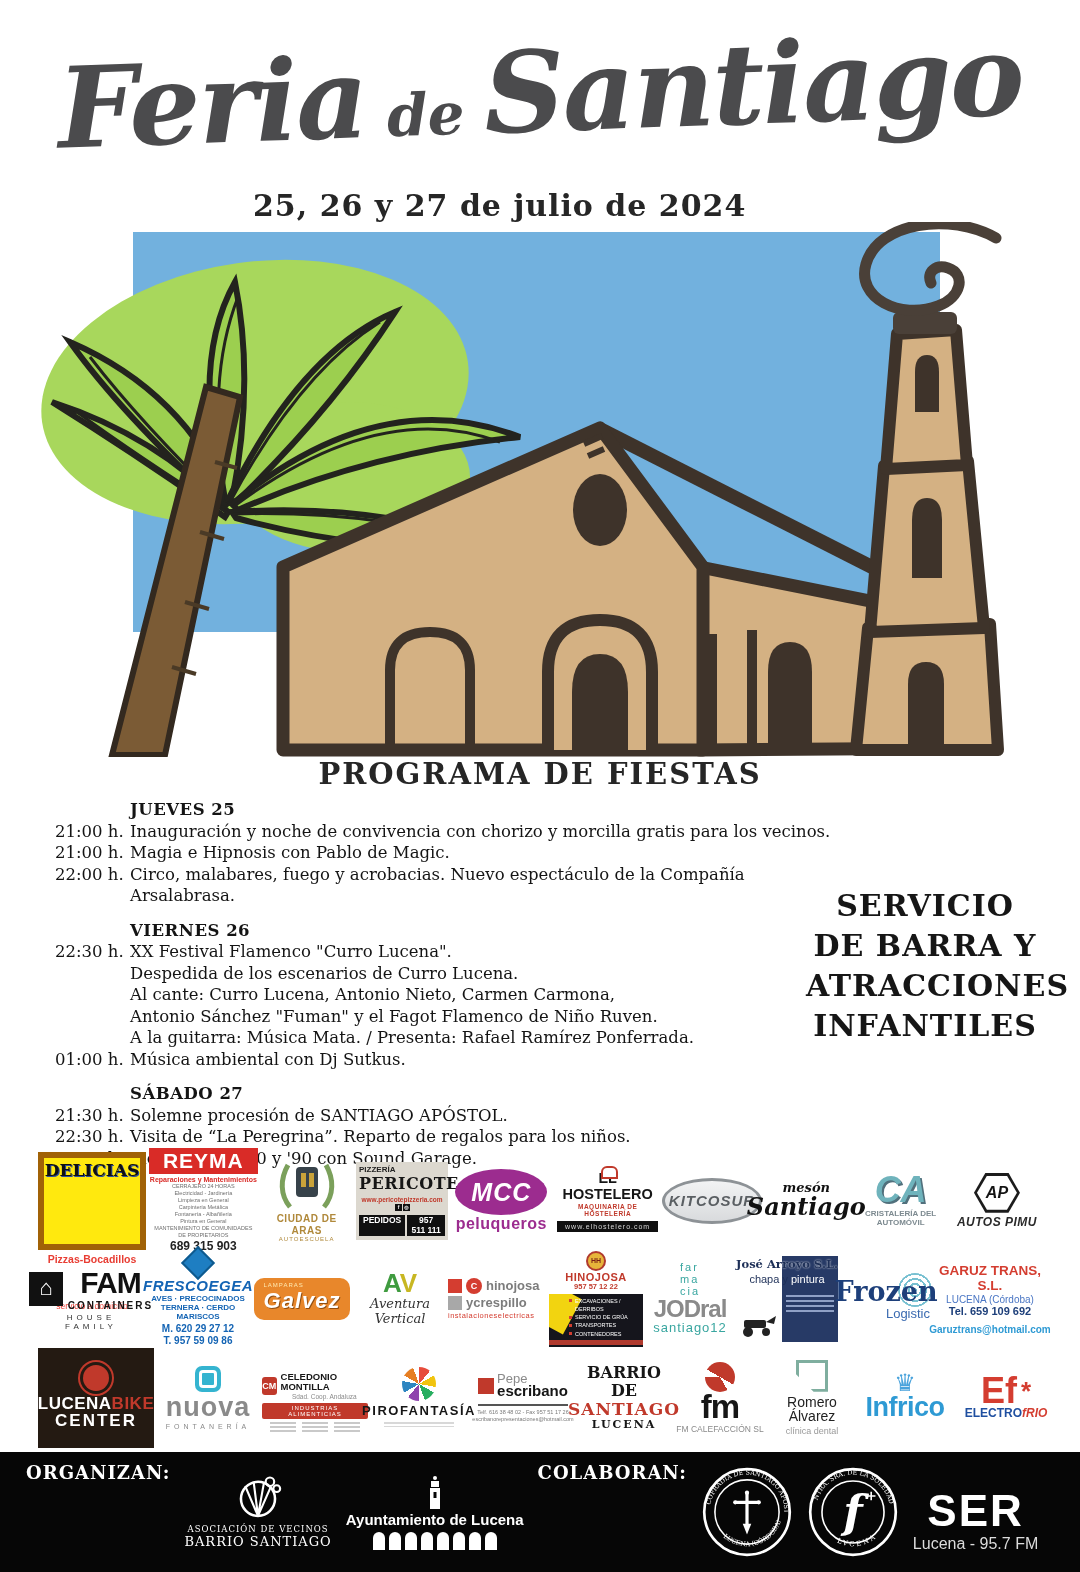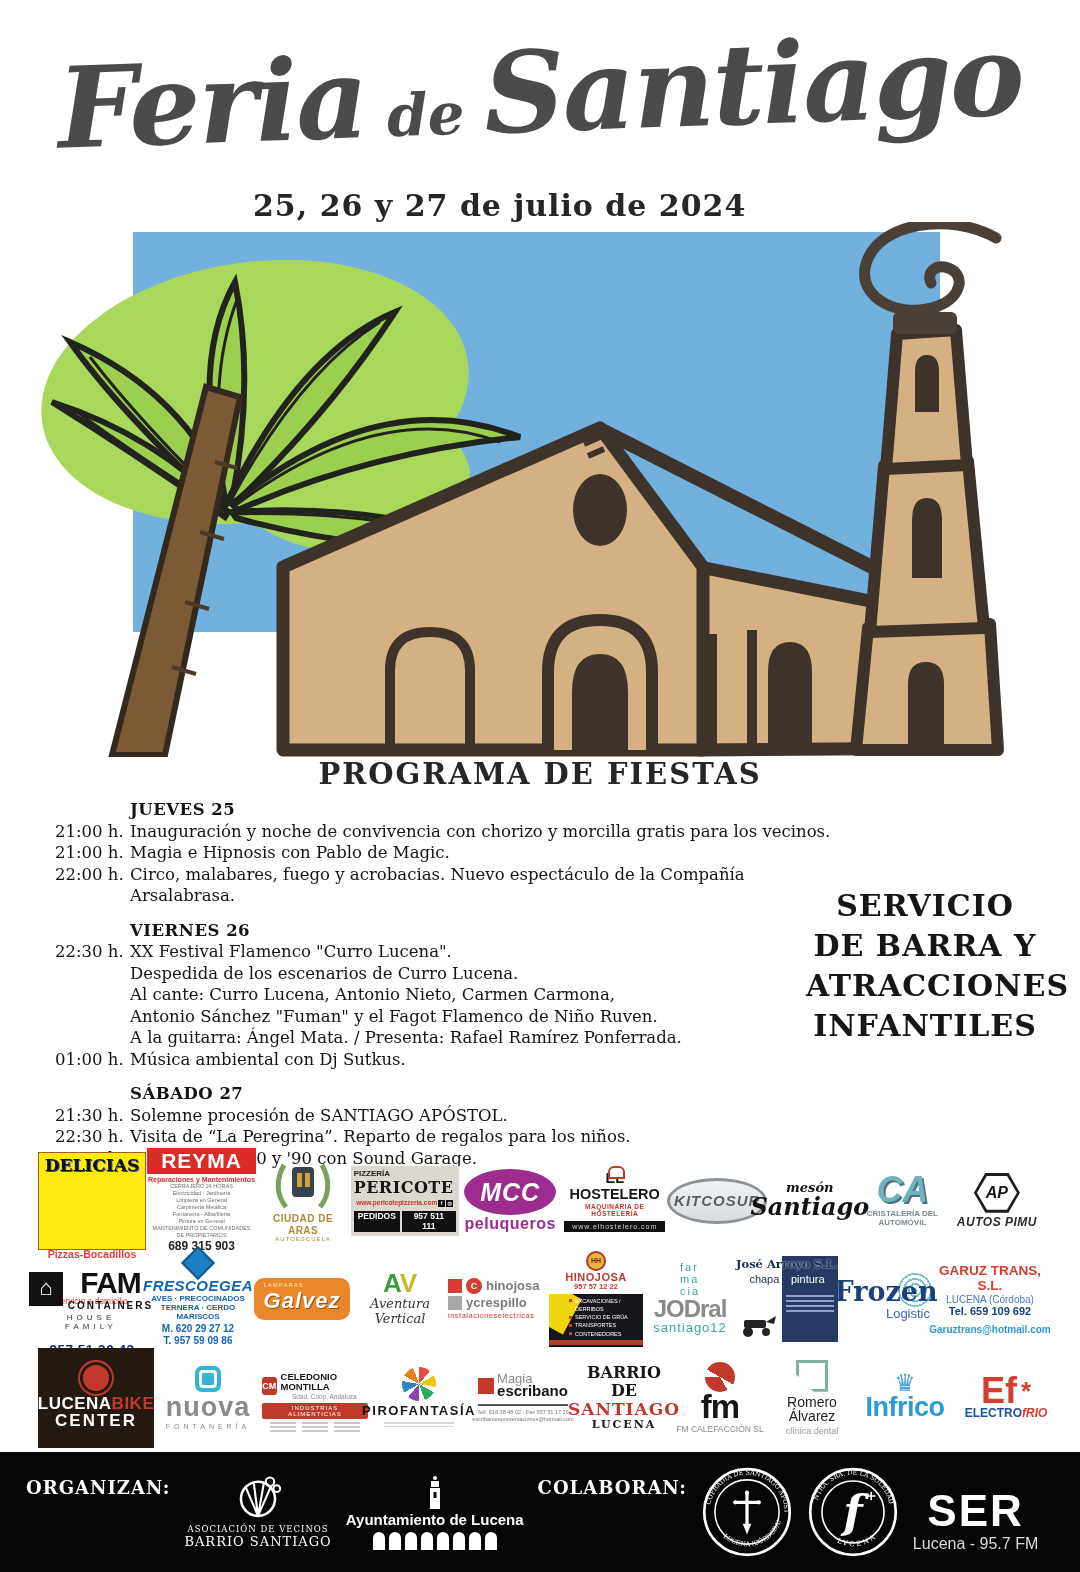--- a/index.html
+++ b/index.html
@@ -37,38 +37,38 @@
   
   .sp-row{position:absolute;left:38px;width:1004px;display:flex;justify-content:space-between;
           align-items:center;}
   .sp-row1{top:1150px;height:102px;}
   .sp-row2{top:1256px;height:86px;}
   .sp-row3{top:1346px;height:104px;}
   .card{flex:none;display:flex;flex-direction:column;align-items:center;justify-content:center;
         text-align:center;line-height:1.12;}
 
   
-  .delicias{width:108px;height:98px;background:#ffe90e;border:1px solid #a16207;justify-content:flex-start;padding-top:3px;box-sizing:border-box;gap:36px;}
+  .delicias{width:108px;height:98px;background:#ffe90e;border:6px solid #a16207;justify-content:flex-start;padding-top:3px;box-sizing:border-box;gap:36px;}
   .delicias .d-name{font-family:"DejaVu Serif",serif;font-weight:bold;font-size:17px;color:#111;text-shadow:1px 1px 0 #2c4ea0;}
   .delicias .d-ico{width:24px;height:20px;background:radial-gradient(circle at 40% 40%,#2c4ea0 35%,#caa33a 36%);border-radius:50%;margin:1px 0;}
   .delicias .d-red{color:#e83d33;font-size:10.5px;font-weight:bold;}
   .delicias .d-red2{color:#e83d33;font-size:8.5px;}
   .delicias .d-tel{color:#172a7e;font-weight:bold;font-size:13.5px;letter-spacing:.5px;}
 
   .reyma{width:108px;}
   .reyma .r-box{background:#d92b27;color:#fff;font-weight:bold;font-size:21px;padding:1px 14px;letter-spacing:1px;}
   .reyma .r-sub{color:#d92b27;font-weight:bold;font-size:7px;margin-top:2px;}
   .reyma .r-svc{color:#6f6f6f;font-size:5.5px;line-height:1.25;}
   .reyma .r-tel{color:#222;font-weight:bold;font-size:12px;margin-top:2px;}
 
   .aras{width:92px;}
   .aras .a-name{color:#b0893b;font-weight:bold;font-size:10px;letter-spacing:.5px;margin-top:2px;}
   .aras .a-sub{color:#b0893b;font-size:6px;letter-spacing:1px;}
 
-  .pericote{width:108px;background:#dcd8cf;padding:4px 3px;box-sizing:border-box;}
+  .pericote{width:92px;background:#dcd8cf;padding:4px 3px;box-sizing:border-box;}
   .pericote .p-kick{font-size:8px;font-weight:bold;color:#222;align-self:flex-start;}
   .pericote .p-name{font-family:"DejaVu Serif",serif;font-weight:bold;font-size:16px;color:#161616;align-self:flex-start;letter-spacing:.5px;}
   .pericote .p-web{color:#c0392b;font-size:6.5px;font-weight:bold;margin-top:3px;}
   .pericote .p-ped{display:flex;gap:2px;margin-top:4px;}
   .pericote .p-ped span{background:#101010;color:#fff;font-weight:bold;font-size:8.5px;padding:1px 4px;}
   .p-social{display:inline-block;width:7px;height:7px;background:#101010;color:#fff;font-size:5px;line-height:7px;margin-left:1px;}
 
   .mcc{width:100px;}
   .mcc .m-oval{width:92px;height:46px;background:#9c2c8f;border-radius:50%;color:#fff;
        font-weight:bold;font-style:italic;font-size:25px;display:flex;align-items:center;justify-content:center;letter-spacing:1px;}
@@ -230,21 +230,21 @@
   .efrio .ef-row{display:flex;align-items:center;gap:4px;}
   .efrio .ef-mono{color:#d43d30;font-weight:bold;font-size:36px;line-height:.9;}
   .efrio .ef-ast{color:#d43d30;font-weight:bold;font-size:26px;}
   .efrio .ef-sub{font-size:12px;font-weight:bold;margin-top:0px;}
   .efrio .ef-sub .b{color:#1f4fa0;} .efrio .ef-sub .r{color:#d43d30;font-style:italic;}
 
   
   .footer{position:absolute;top:1452px;left:0;width:1080px;height:120px;background:#060606;
           display:flex;align-items:center;padding:0 26px;box-sizing:border-box;gap:14px;color:#fff;}
   .f-label{font-family:"DejaVu Serif",serif;font-weight:bold;font-size:18px;letter-spacing:1px;
-           align-self:flex-start;margin-top:25px;white-space:nowrap;}
+           align-self:flex-start;margin-top:10px;white-space:nowrap;}
   .f-block{display:flex;flex-direction:column;align-items:center;text-align:center;}
   .ayto .ay-tower{margin-bottom:2px;}
   .ayto .ay-name{font-size:15px;font-weight:bold;}
   .ayto .ay-arches{display:flex;gap:4px;margin-top:4px;}
   .ayto .ay-arches i{width:12px;height:18px;background:#fff;border-radius:7px 7px 0 0;display:block;}
   .asoc .as-l1{font-size:8.5px;letter-spacing:1px;margin-top:3px;font-family:"DejaVu Serif",serif;}
   .asoc .as-l2{font-size:13px;letter-spacing:1px;font-family:"DejaVu Serif",serif;}
   .fed .fe-l{font-size:8px;font-weight:bold;letter-spacing:.5px;margin-top:2px;}
   .ser .ser-name{font-size:44px;font-weight:bold;letter-spacing:2px;line-height:.9;margin-top:20px;}
   .ser .ser-sub{font-size:16px;color:#dcdcdc;margin-top:4px;}
@@ -354,21 +354,21 @@
       <div class="prog-row">
         <span class="prog-time"></span>
         <span class="prog-text">Al cante: Curro Lucena, Antonio Nieto, Carmen Carmona,</span>
       </div>
       <div class="prog-row">
         <span class="prog-time"></span>
         <span class="prog-text">Antonio Sánchez "Fuman" y el Fagot Flamenco de Niño Ruven.</span>
       </div>
       <div class="prog-row">
         <span class="prog-time"></span>
-        <span class="prog-text">A la guitarra: Ángel Mata.   /   Presenta: Rafael Ramírez Ponferrada.</span>
+        <span class="prog-text">A la guitarra: Música Mata.   /   Presenta: Rafael Ramírez Ponferrada.</span>
       </div>
       <div class="prog-row">
         <span class="prog-time">01:00 h.</span>
         <span class="prog-text">Música ambiental con Dj Sutkus.</span>
       </div>
     </div>
 
     <div class="pblock">
       <div class="day-head">SÁBADO 27</div>
       <div class="prog-row">
@@ -617,21 +617,21 @@
       <div class="pw-lines">
           <i></i>
           <i></i>
         </div>
     </div>
 
     <div class="card pepe">
       <div class="pe-row">
         <div class="pe-sq"></div>
         <div style="text-align:left;">
-          <div class="pe-n1">Magia</div>
+          <div class="pe-n1">Pepe</div>
           <div class="pe-n2">escribano</div>
         </div>
       </div>
       <div class="pe-hr"></div>
       <div class="pe-c">Telf. 616 38 48 02 - Fax 957 51 17 26</div>
       <div class="pe-c">escribanorepresentaciones@hotmail.com</div>
     </div>
 
     <div class="card barrio">
       <div class="ba-1">BARRIO DE</div>

